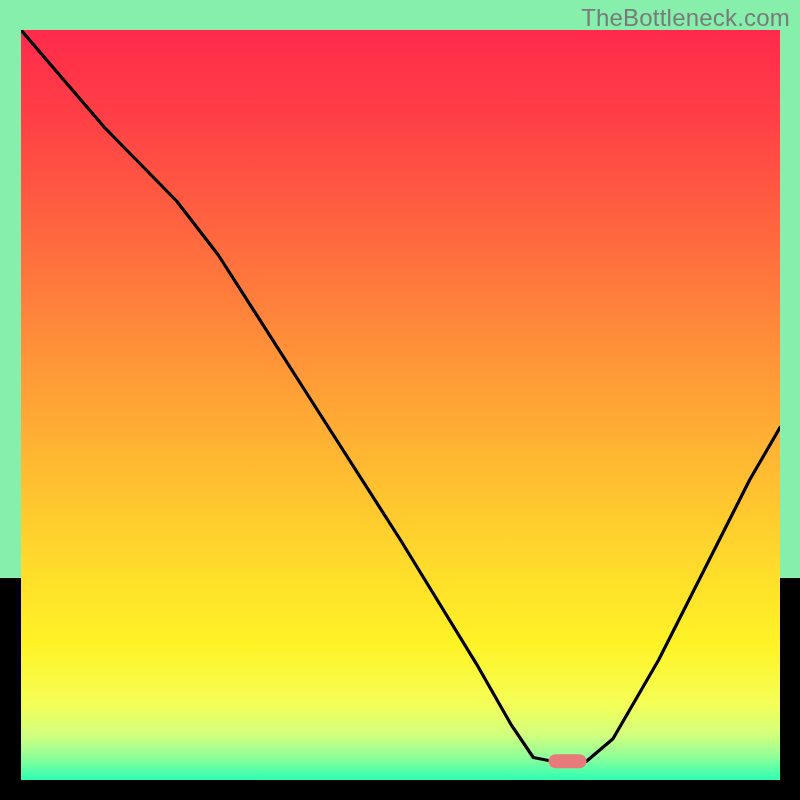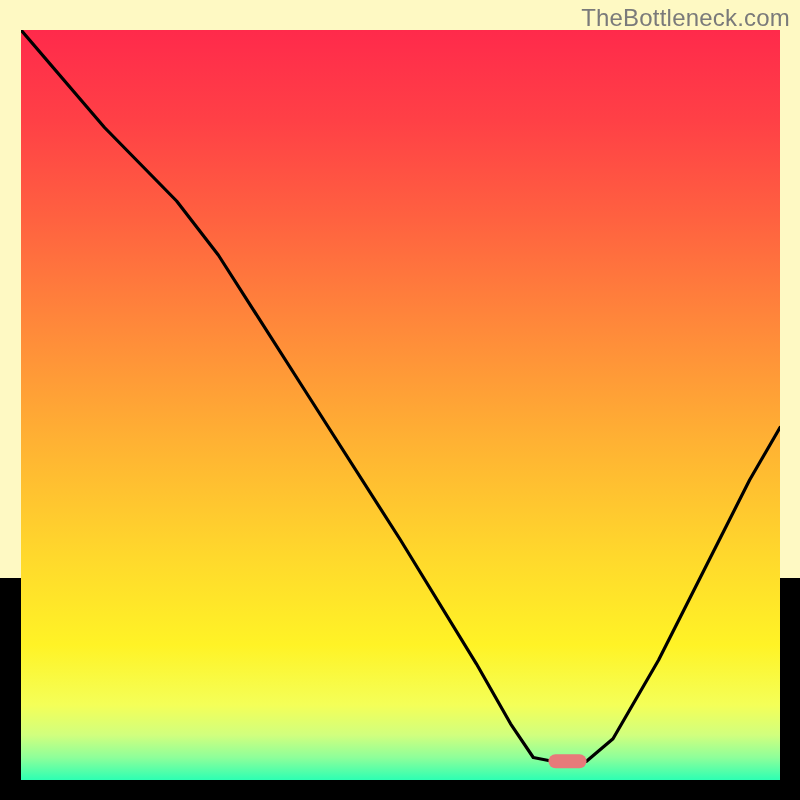--- a/index.html
+++ b/index.html
@@ -8,21 +8,21 @@
     width: 800px;
     height: 800px;
     background: #000;
     overflow: hidden;
     font-family: Arial, Helvetica, sans-serif;
   }
   .stage {
     position: relative;
     width: 800px;
     height: 578px;
-    background: #fef9c3;
+    background: #86efac;
   }
   .plot {
     position: absolute;
     left: 21px;
     top: 30px;
     width: 759px;
     height: 750px;
     overflow: hidden;
   }
   .watermark {

